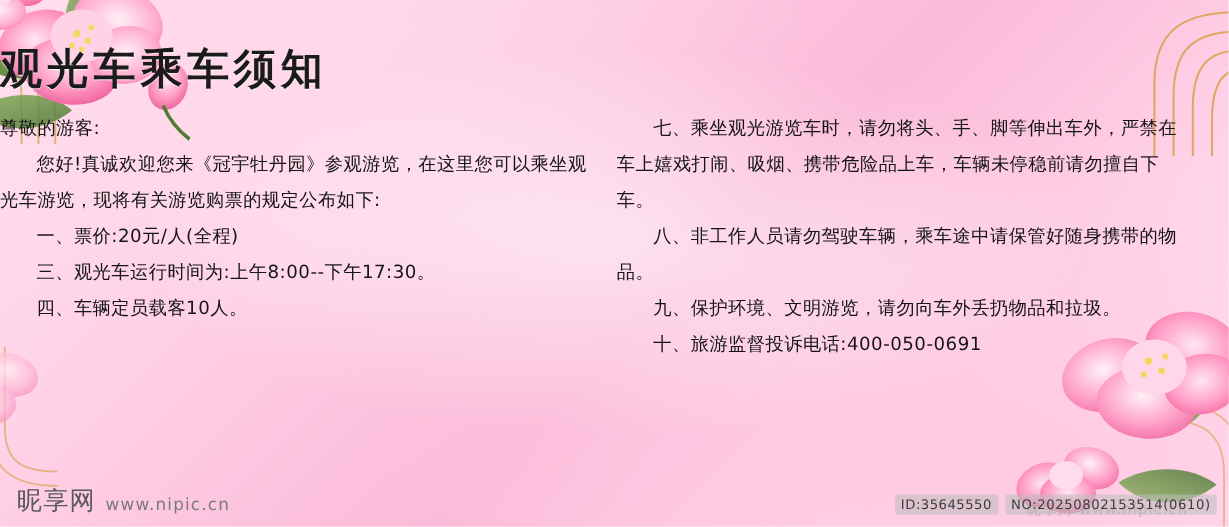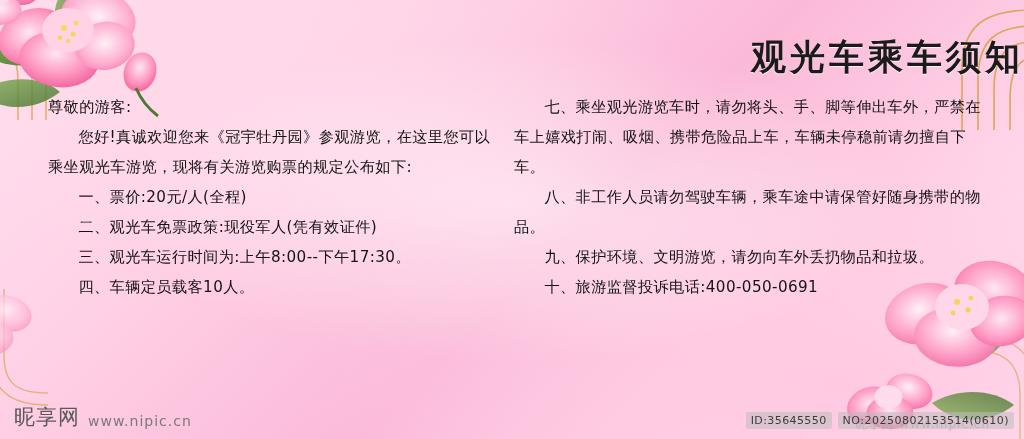--- a/index.html
+++ b/index.html
@@ -52,21 +52,21 @@
   .fc-topleft { left: -28px; top: -34px; }
   .fc-bottomright { right: -18px; bottom: -10px; }
   .fc-bottomleft { left: -30px; bottom: 40px; opacity: .85; }
 
   
   .title {
     position: absolute;
     left: 0;
     right: 0;
     top: 34px;
-    text-align: right;
+    text-align: left;
     font-family: "DejaVu Serif", "Liberation Serif", serif;
     font-weight: bold;
     font-size: 35px;
     letter-spacing: 4px;
     color: #1b1b1b;
     text-shadow: 0 1px 0 rgba(255,255,255,.7);
   }
 
   
   .body-wrap {
@@ -81,21 +81,20 @@
   .col {
     box-sizing: border-box;
     color: #141414;
     font-family: "DejaVu Sans", "Liberation Sans", sans-serif;
     font-size: 15.2px;
     line-height: 30px;
     letter-spacing: .4px;
   }
   .col-left {
     width: 506px;
-    padding-left: 48px;
     padding-right: 14px;
   }
   .col-right {
     width: 518px;
     padding-left: 8px;
     padding-right: 40px;
   }
   .p {
     margin: 0 0 0 0;
     text-indent: 2em;
@@ -321,21 +320,20 @@
     </svg>
   </div>
 
   <div class="title">观光车乘车须知</div>
 
   <div class="body-wrap">
     <div class="col col-left">
       <p class="p noindent">尊敬的游客:</p>
       <p class="p">您好!真诚欢迎您来《冠宇牡丹园》参观游览，在这里您可以乘坐观光车游览，现将有关游览购票的规定公布如下:</p>
       <p class="p">一、票价:20元/人(全程)</p>
-      <p class="p">二、观光车免票政策:现役军人(凭有效证件)</p>
       <p class="p">三、观光车运行时间为:上午8:00--下午17:30。</p>
       <p class="p">四、车辆定员载客10人。</p>
     </div>
     <div class="col col-right">
       <p class="p">七、乘坐观光游览车时，请勿将头、手、脚等伸出车外，严禁在车上嬉戏打闹、吸烟、携带危险品上车，车辆未停稳前请勿擅自下车。</p>
       <p class="p">八、非工作人员请勿驾驶车辆，乘车途中请保管好随身携带的物品。</p>
       <p class="p">九、保护环境、文明游览，请勿向车外丢扔物品和拉圾。</p>
       <p class="p">十、旅游监督投诉电话:400-050-0691</p>
     </div>
   </div>

